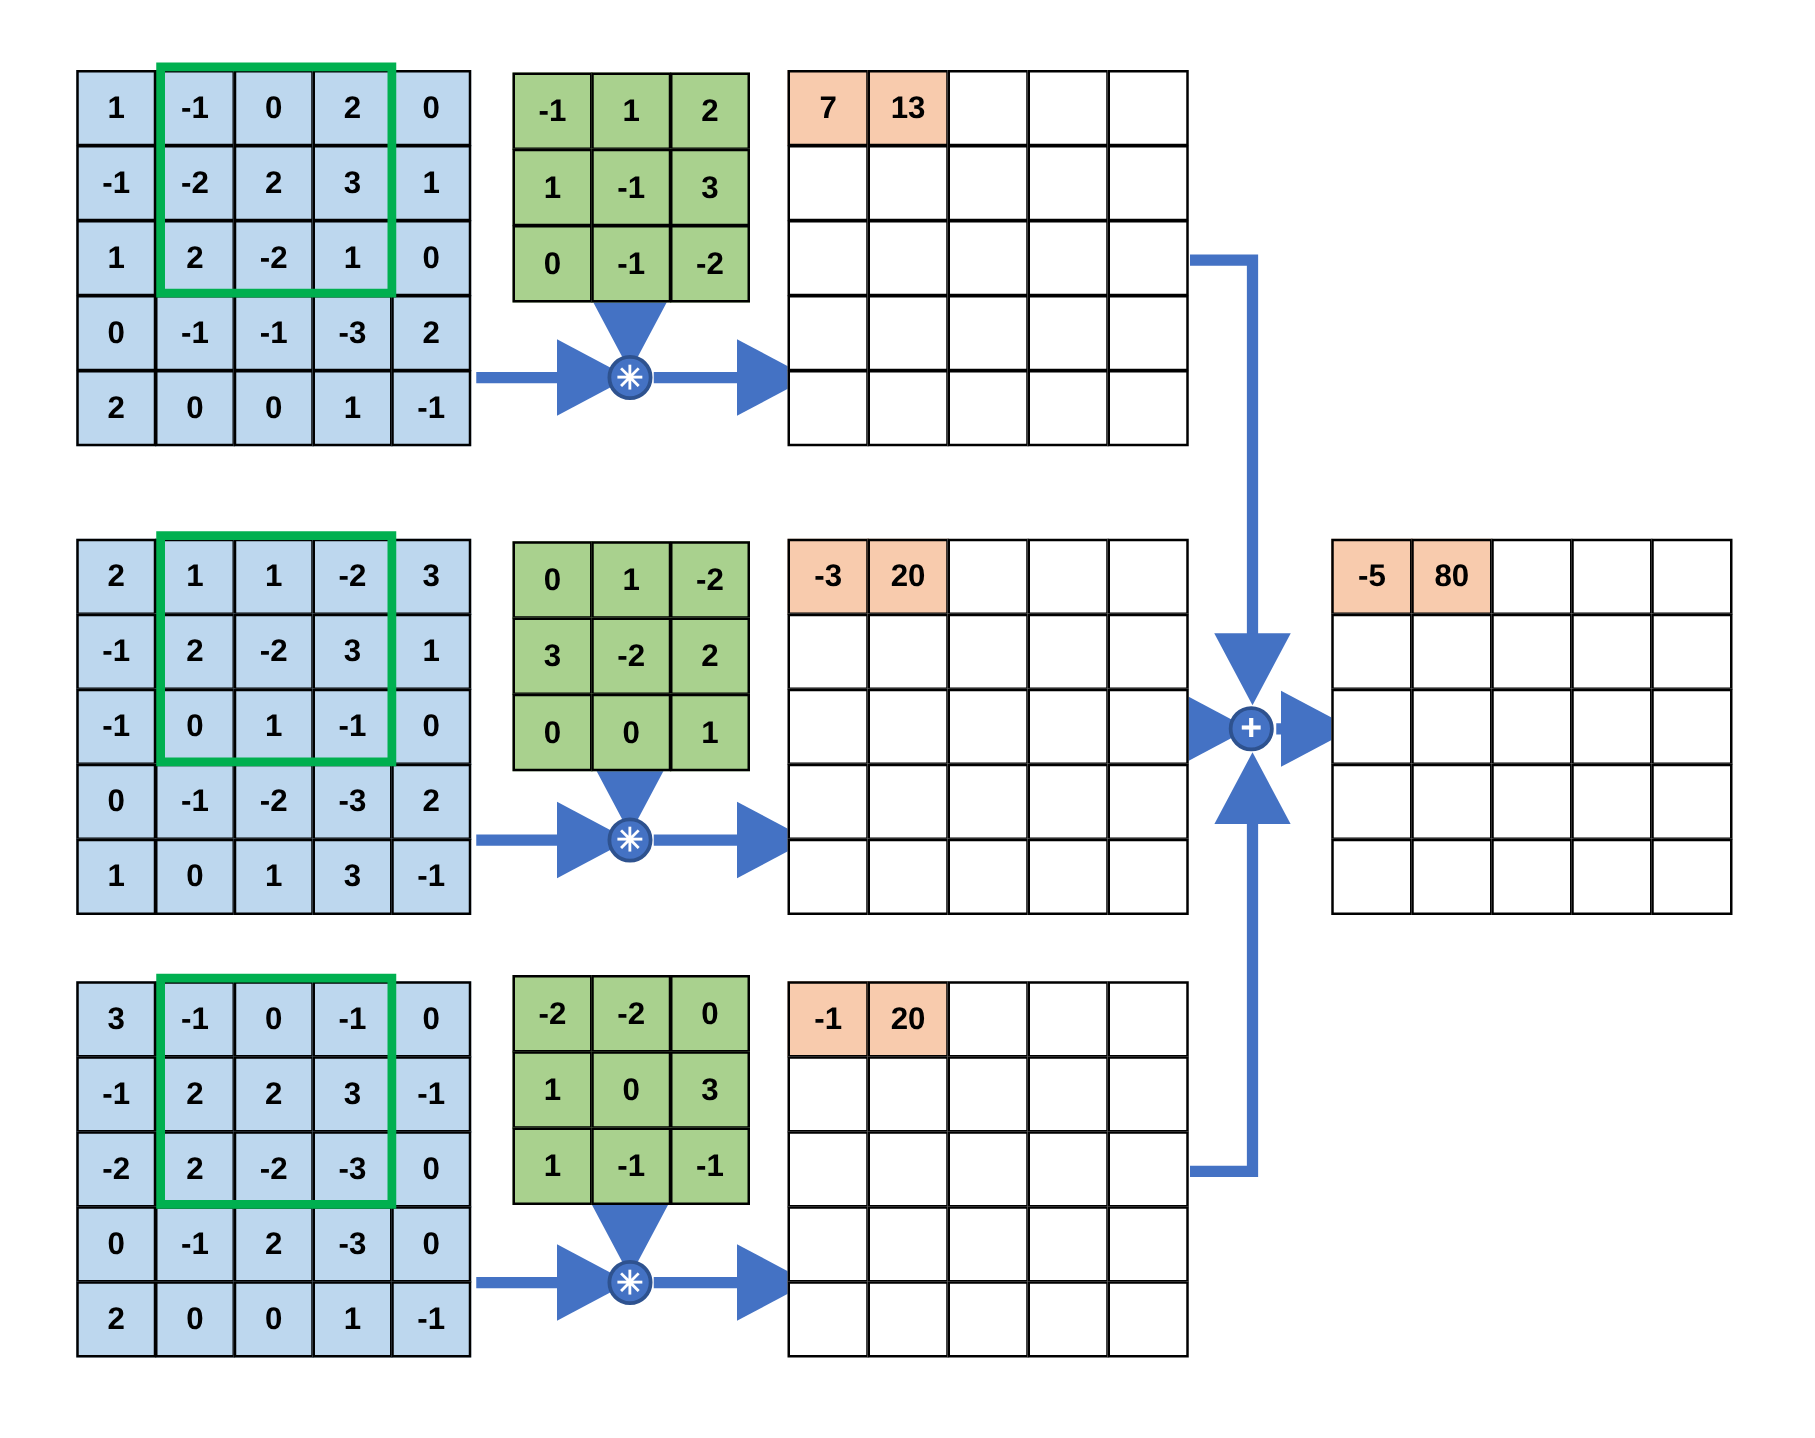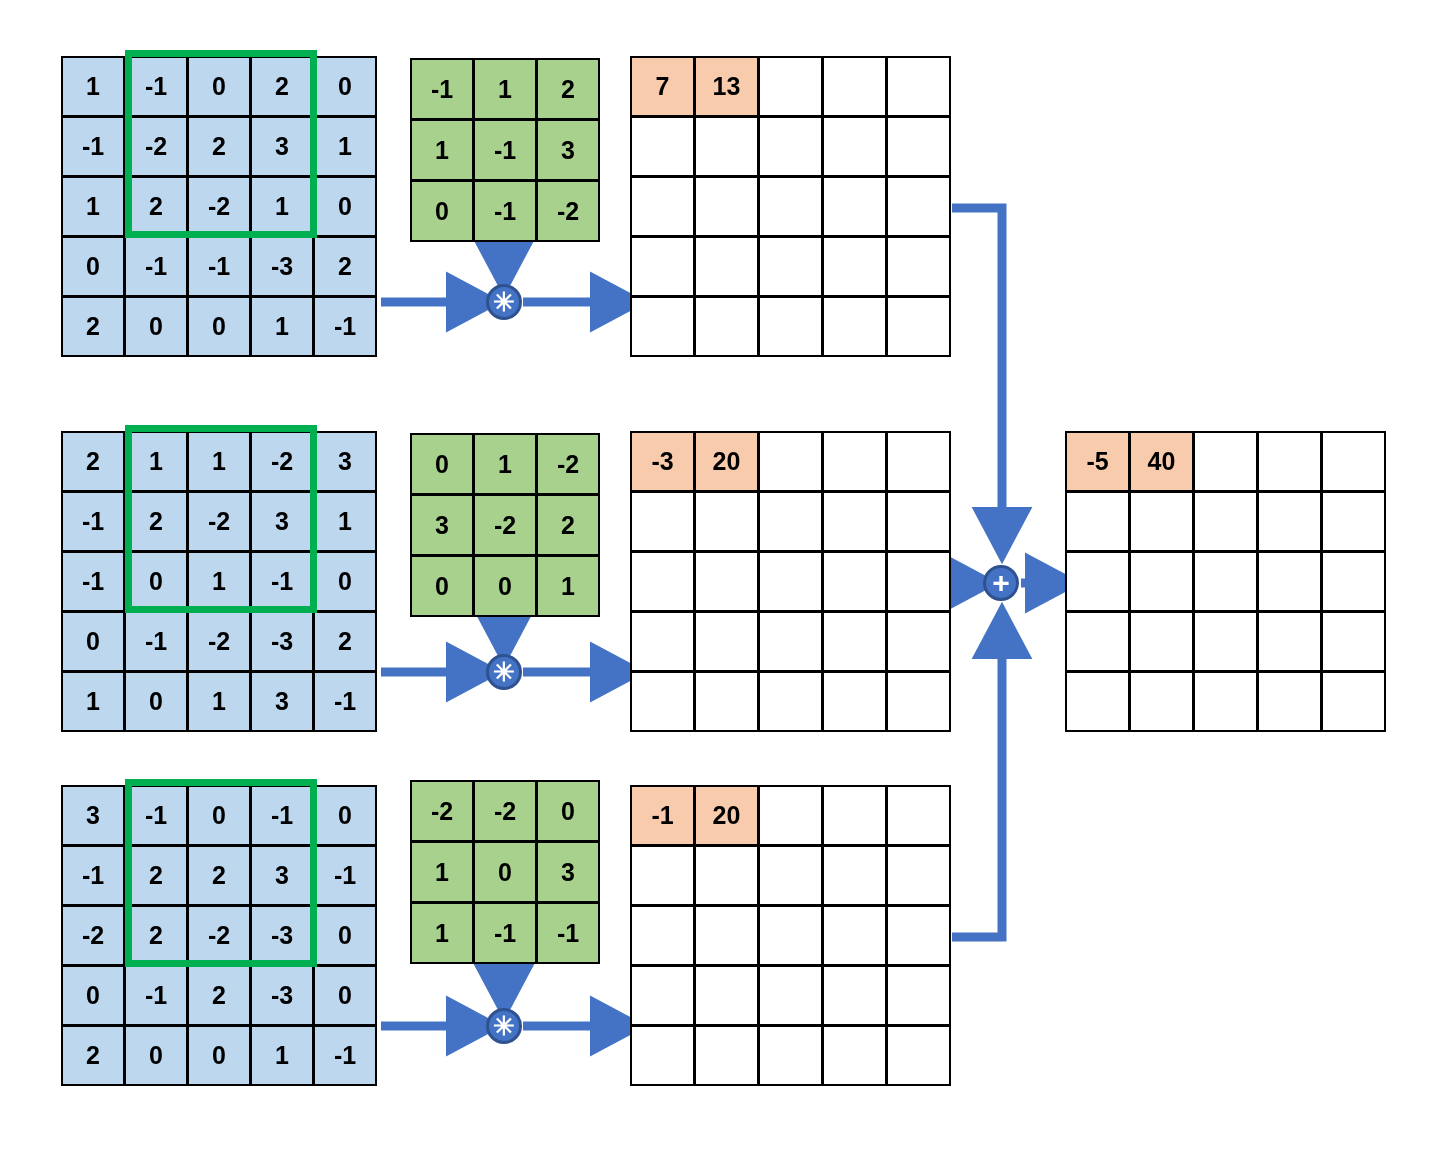--- a/index.html
+++ b/index.html
@@ -269,21 +269,21 @@
       <div class="cell"></div>
       <div class="cell"></div>
     </div>
 
   <div class="opnode conv" style="left:486px;top:1008px;">✳</div>
 
   <div class="opnode sum" style="left:983px;top:565px;">+</div>
 
   <div class="grid out-grid" style="left:1066px;top:432px;grid-template-columns:repeat(5,64px);grid-template-rows:repeat(5,60px);">
       <div class="cell hl">-5</div>
-      <div class="cell hl">40</div>
+      <div class="cell hl">80</div>
       <div class="cell"></div>
       <div class="cell"></div>
       <div class="cell"></div>
       <div class="cell"></div>
       <div class="cell"></div>
       <div class="cell"></div>
       <div class="cell"></div>
       <div class="cell"></div>
       <div class="cell"></div>
       <div class="cell"></div>

